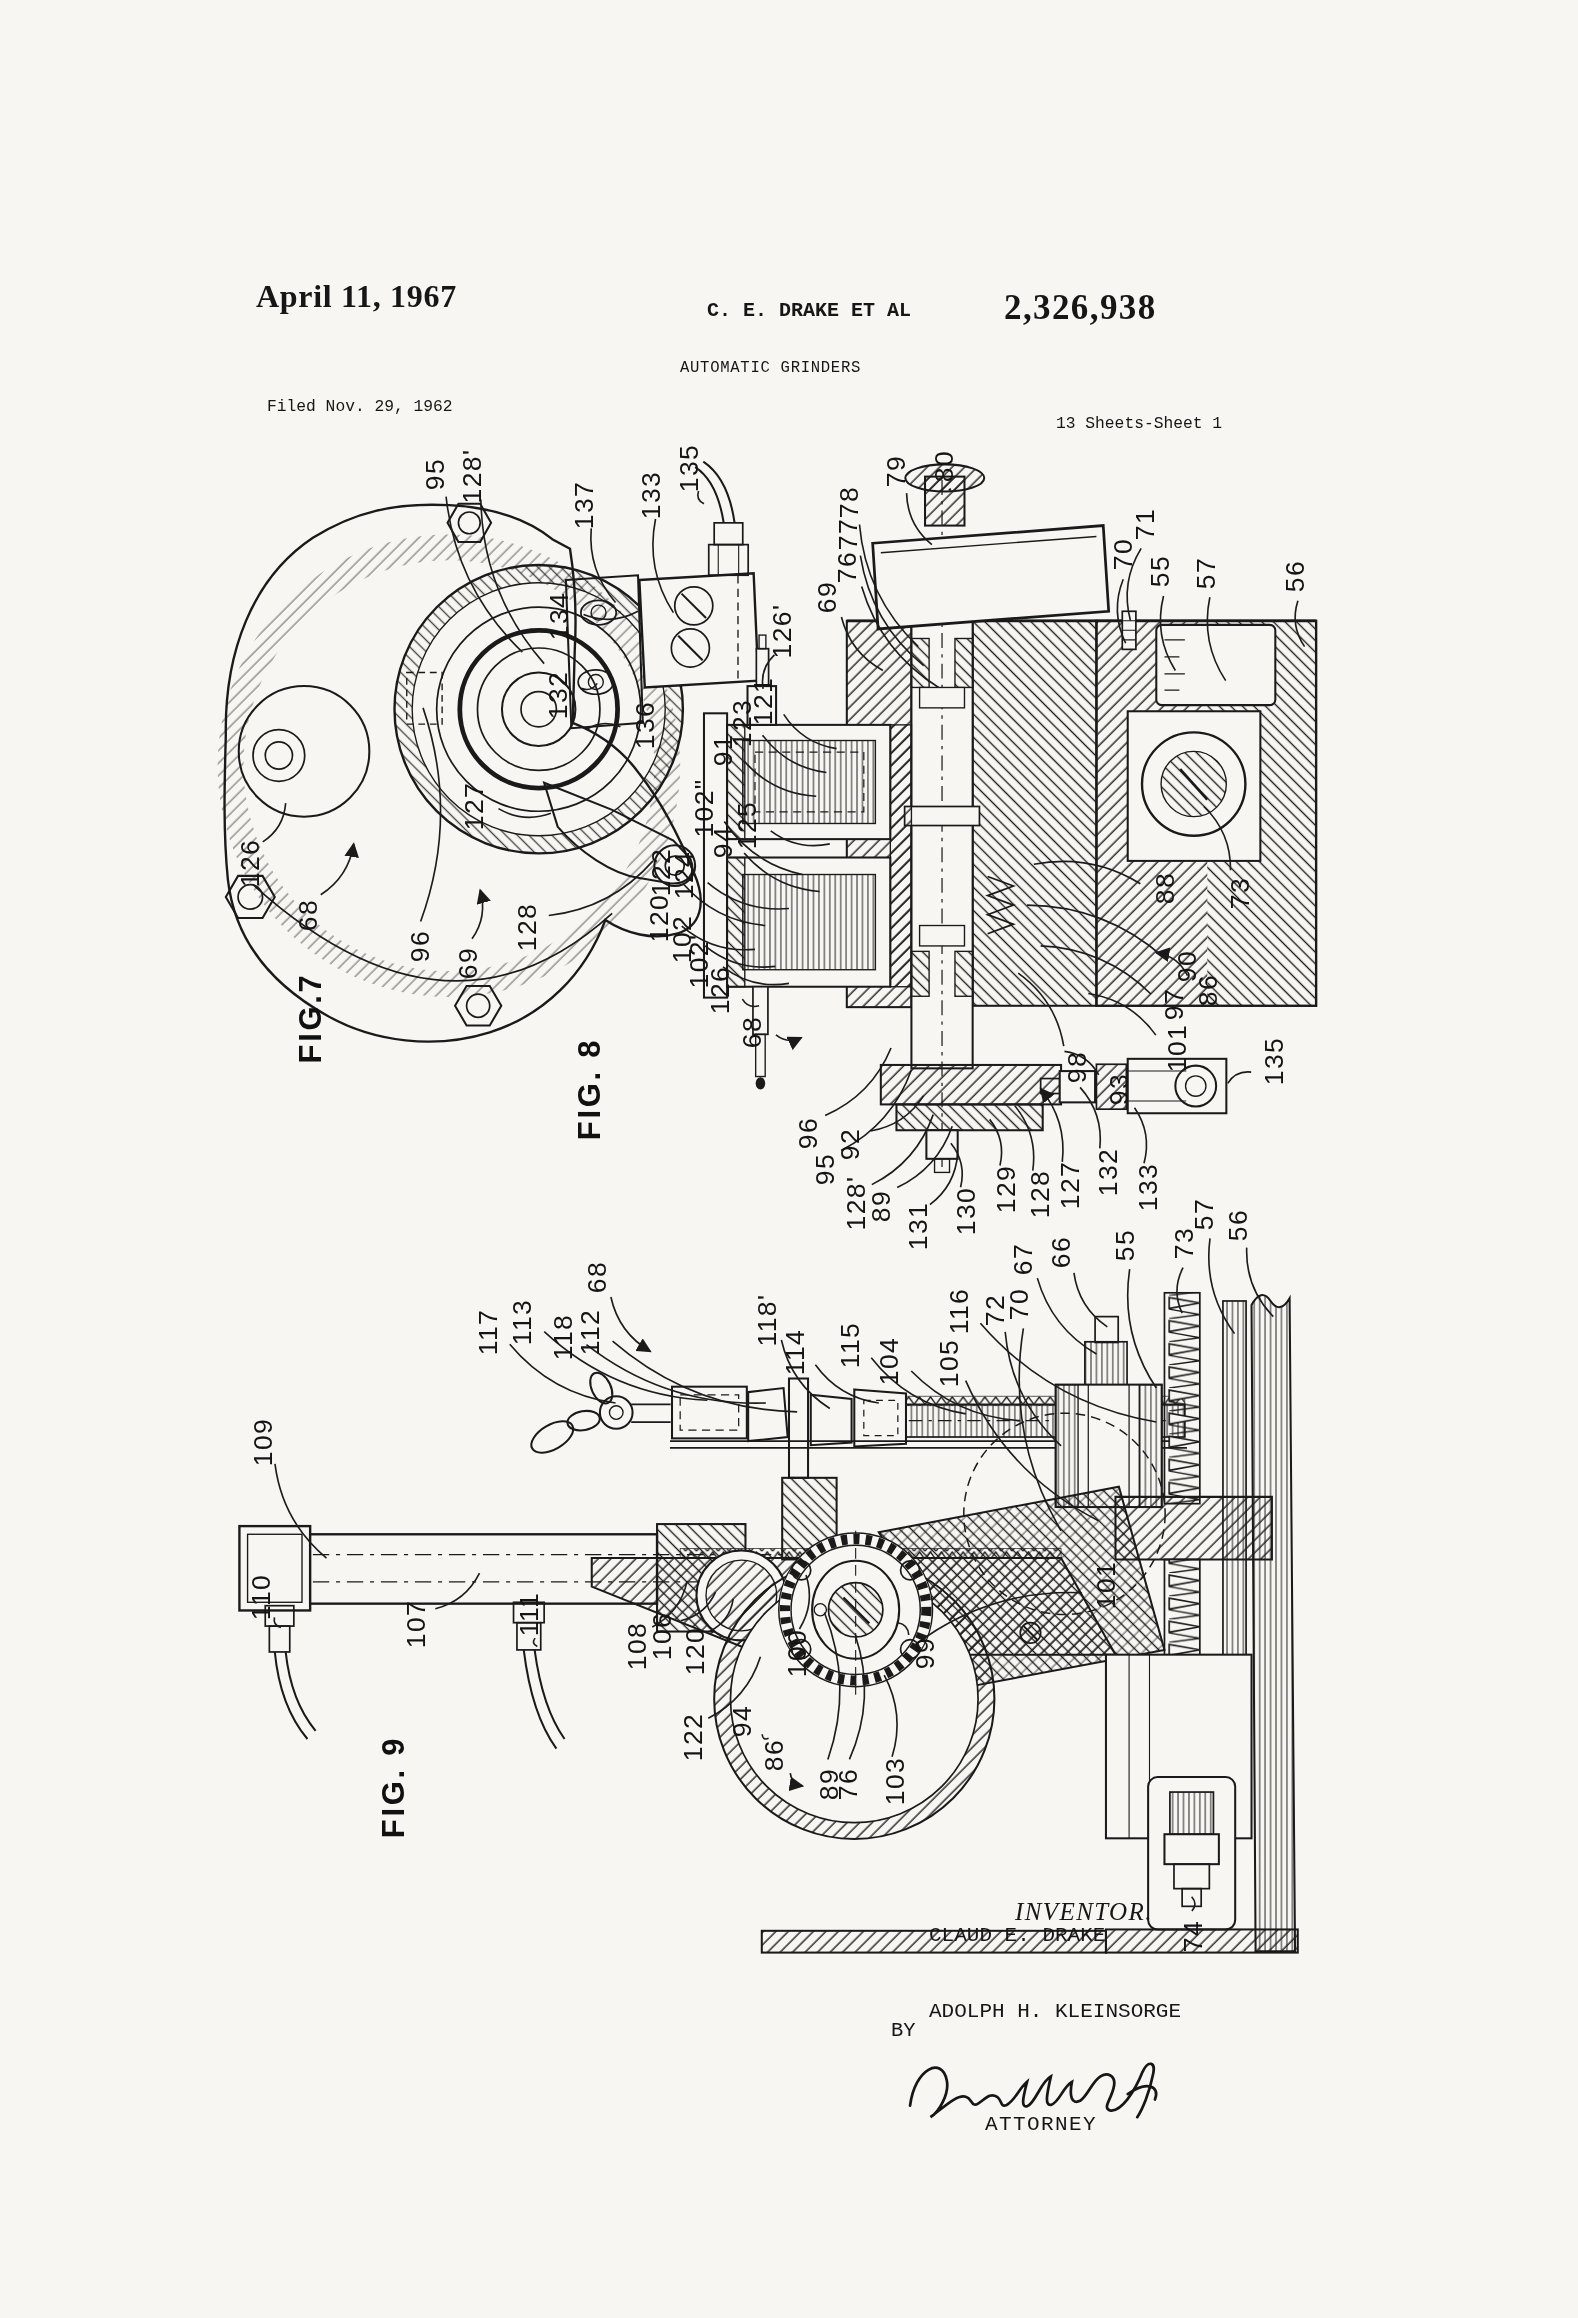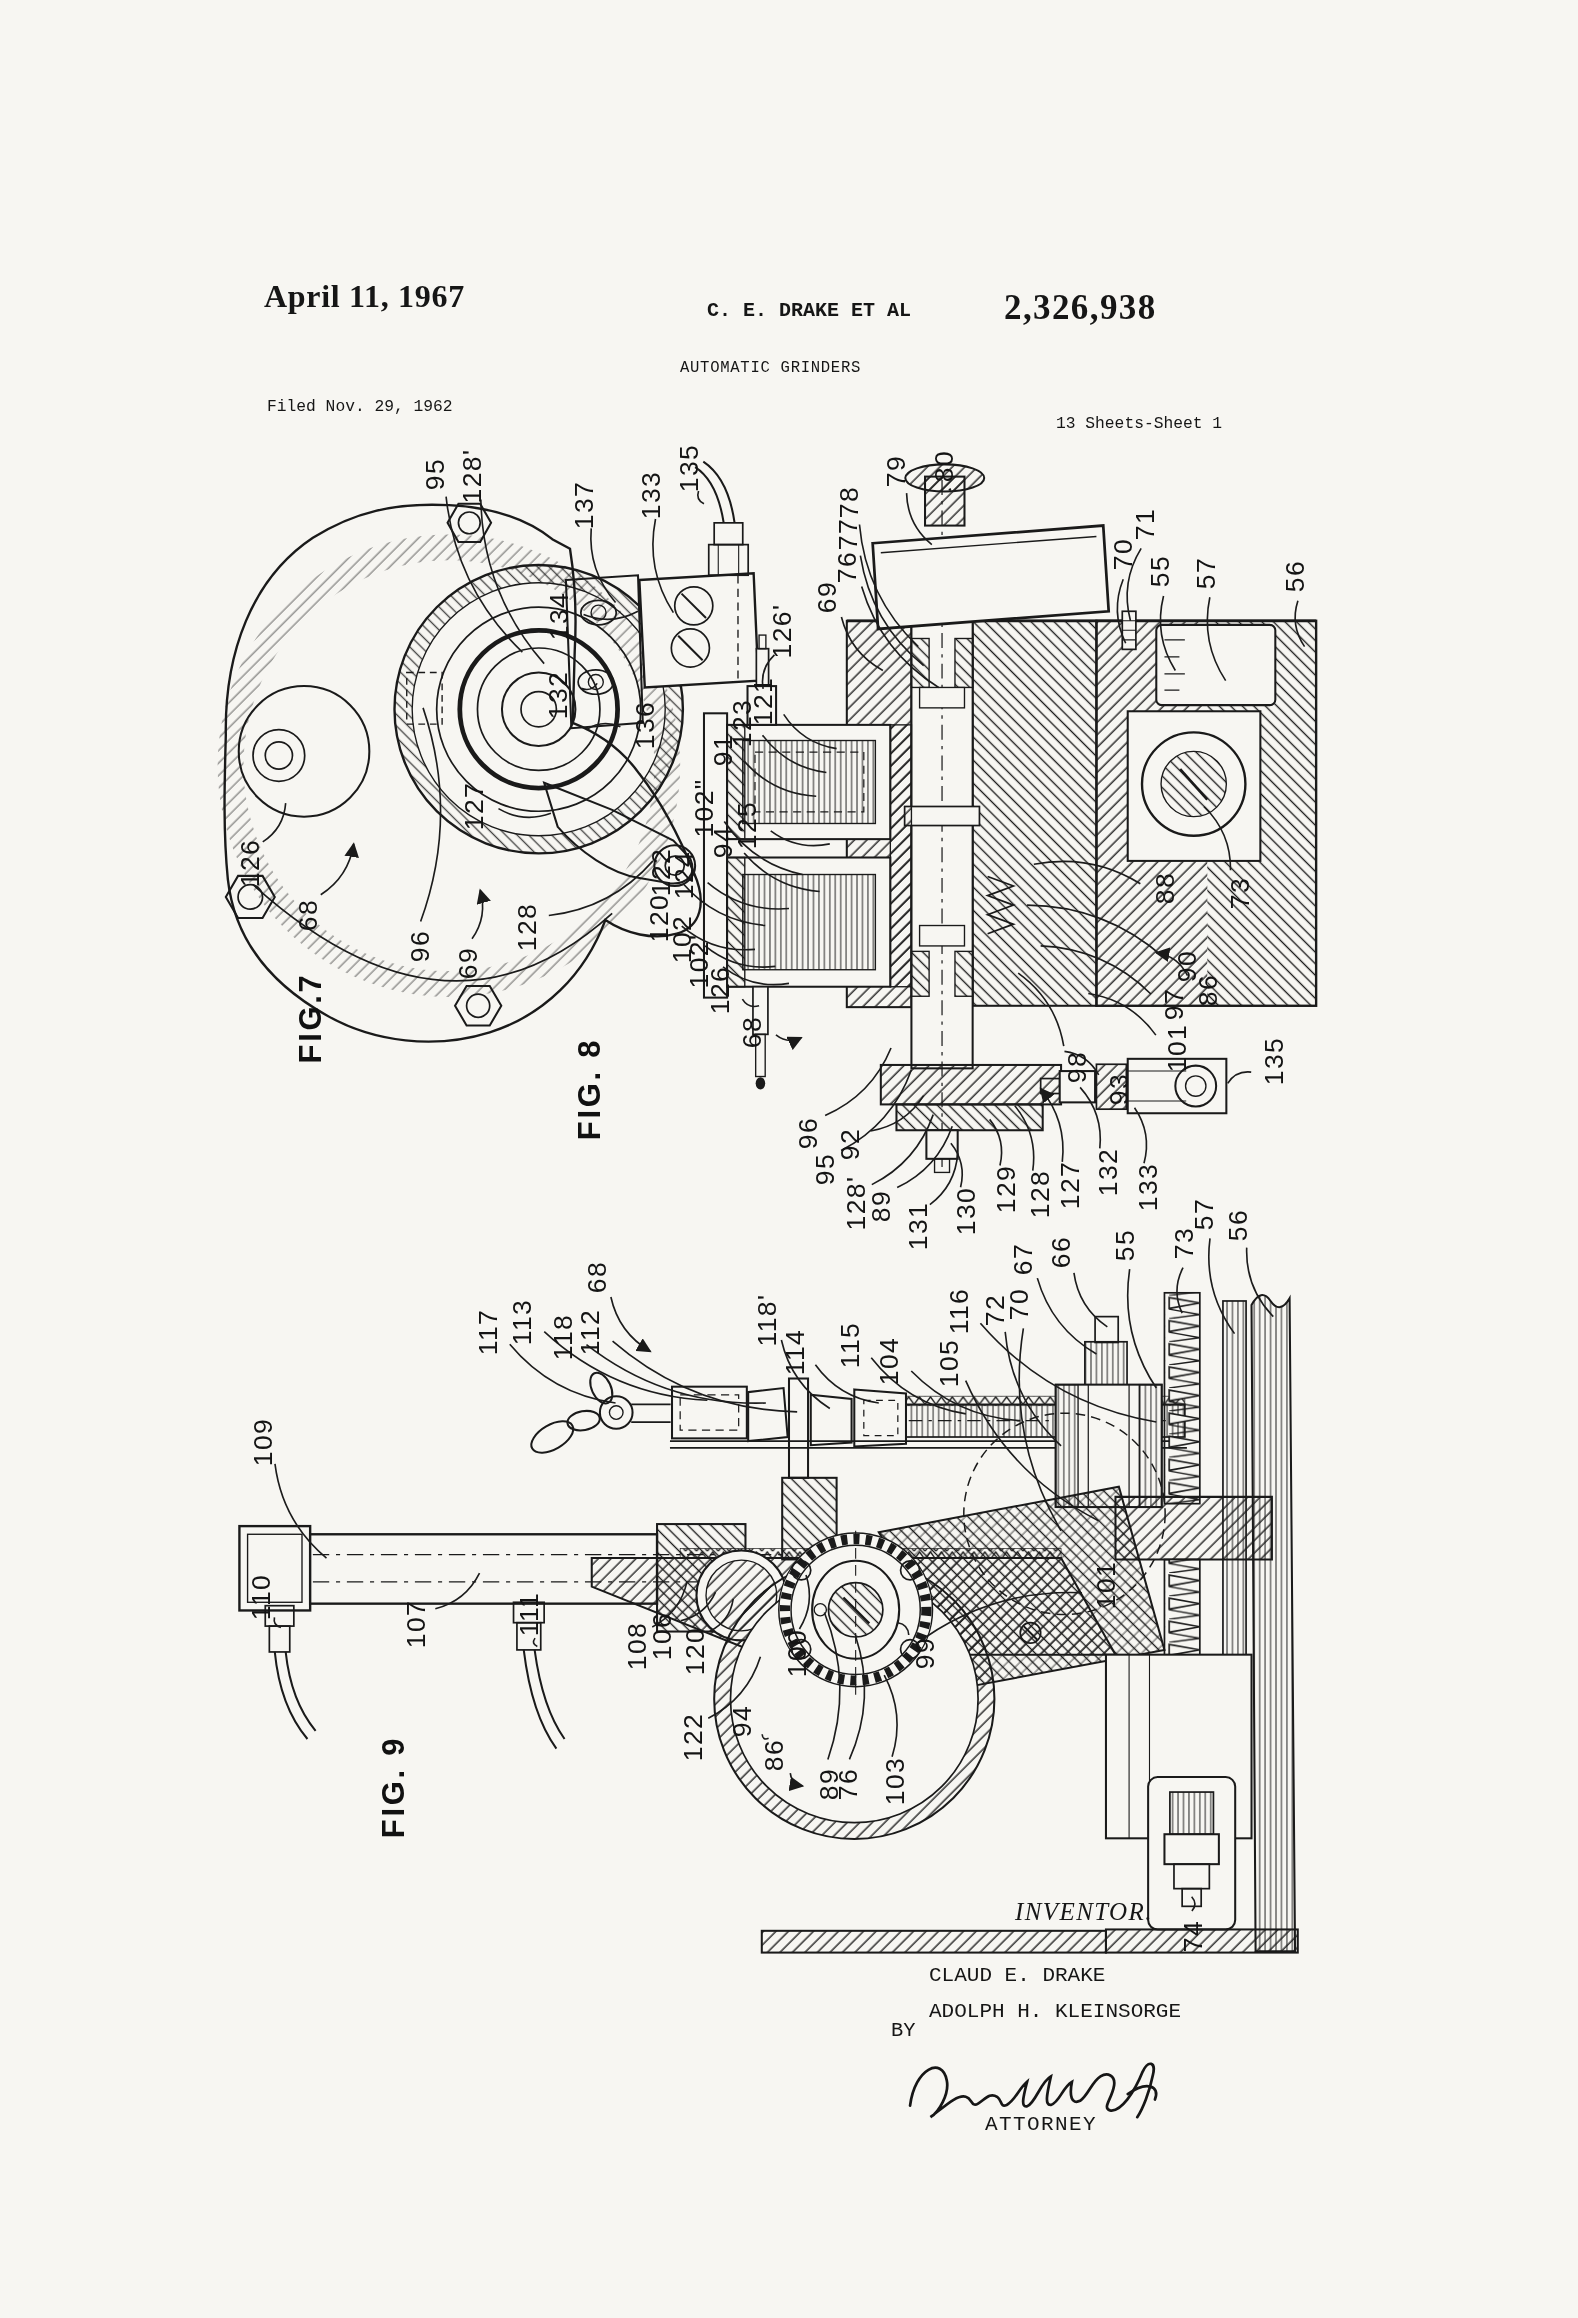--- a/index.html
+++ b/index.html
@@ -1,30 +1,30 @@
 <!DOCTYPE html>
 <html style="font-size:11px"><head>
 <meta charset="utf-8">
 <style>
   html,body{margin:0;padding:0;background:#e8e7e3;}
   .page{position:relative;width:1578px;height:2319px;background:#f7f6f2;overflow:hidden;
         font-family:"Liberation Sans",sans-serif;color:#161616;}
   .abs{position:absolute;white-space:nowrap;}
-  .h-date{left:264px;top:278px;font:bold 32px "Liberation Serif",serif;letter-spacing:0.7px;}
+  .h-date{left:256px;top:278px;font:bold 32px "Liberation Serif",serif;letter-spacing:0.7px;}
   .h-inv{left:661px;top:299px;font:bold 20px "Liberation Mono",monospace;letter-spacing:0px;margin-left:46px;}
   .h-num{left:1004px;top:288px;font:bold 35px "Liberation Serif",serif;letter-spacing:1.4px;}
   .h-title{left:680px;top:359px;font:15.6px "Liberation Mono",monospace;letter-spacing:0.7px;}
   .h-filed{left:267px;top:397px;font:16.3px "Liberation Mono",monospace;}
   .h-sheet{left:1056px;top:414px;font:16.3px "Liberation Mono",monospace;}
   .ref{position:absolute;transform:translate(-50%,-50%) rotate(-90deg);
        font:400 26.5px/1 "Liberation Sans",sans-serif;letter-spacing:1.4px;color:#141414;}
   .figcap{position:absolute;transform:translate(-50%,-50%) rotate(-90deg);
        font:700 31px/1 "Liberation Sans",sans-serif;letter-spacing:2.7px;color:#111;}
   .s-inventor{left:1015px;top:1898px;font:italic 25px "Liberation Serif",serif;letter-spacing:1.4px;}
-  .s-name1{left:929px;top:1964px;font:21px "Liberation Mono",monospace;}
+  .s-name1{left:929px;top:1924px;font:21px "Liberation Mono",monospace;}
   .s-name2{left:929px;top:2000px;font:21px "Liberation Mono",monospace;}
   .s-by{left:891px;top:2019px;font:20.4px "Liberation Mono",monospace;}
   .s-att{left:985px;top:2113px;font:21px "Liberation Mono",monospace;letter-spacing:1.4px;}
   svg{position:absolute;left:0;top:0;}
 </style>
 </head>
 <body>
 
 <div class="page" id="page">
 

